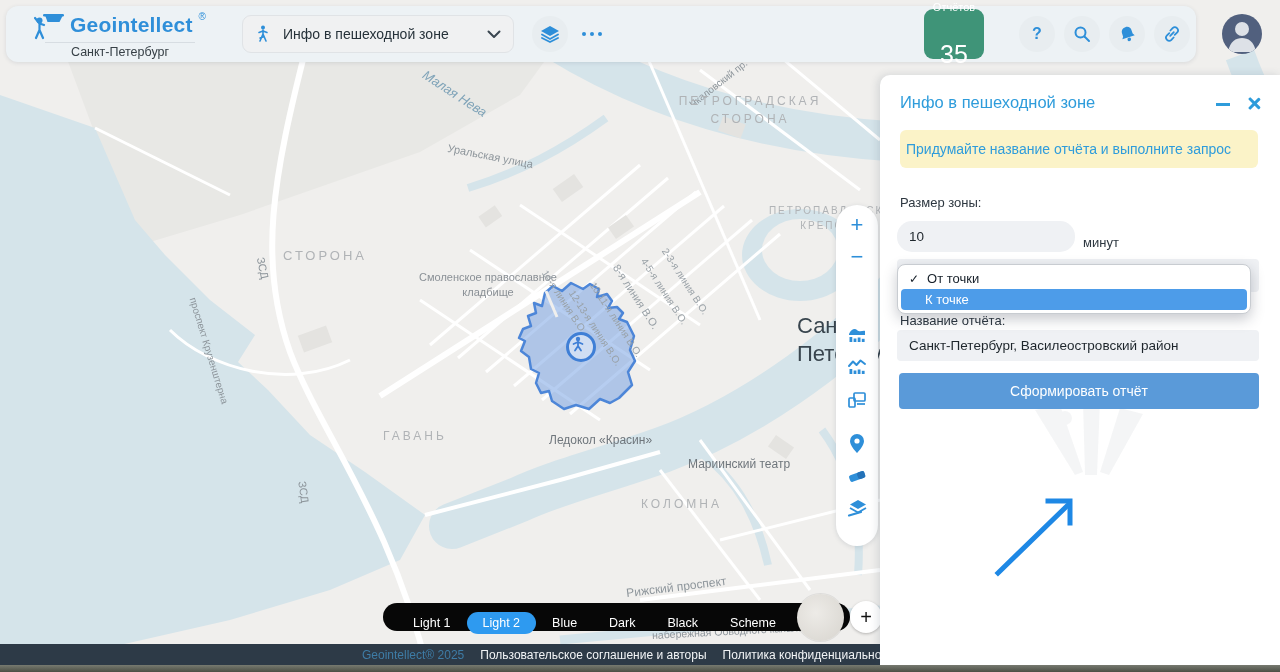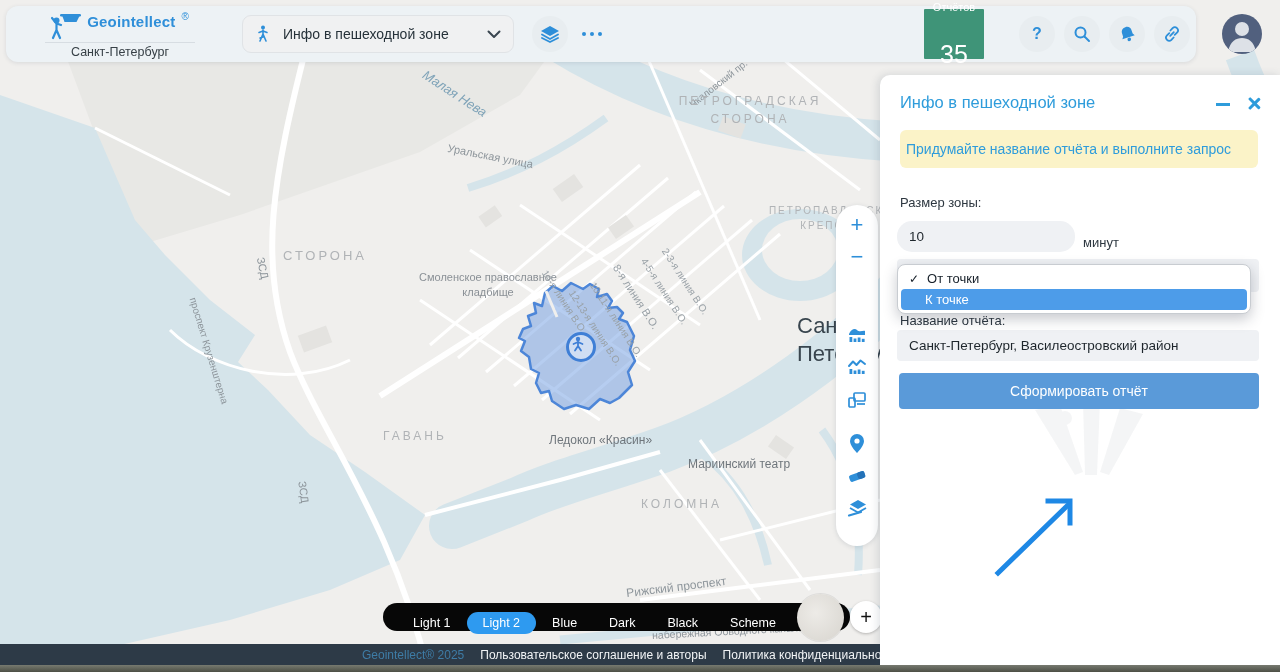--- a/index.html
+++ b/index.html
@@ -19,33 +19,33 @@
 
   
   .zone-marker{position:absolute;left:566px;top:332px;width:30px;height:30px;border-radius:50%;
     border:3px solid #3f7fd6;background:rgba(235,243,253,.55);display:flex;align-items:center;justify-content:center;}
 
   
   .topbar{position:absolute;left:6px;top:6px;width:1190px;height:56px;background:var(--bar-bg,#edf2f5);
     border-radius:12px;box-shadow:0 1px 4px rgba(40,60,80,.12);z-index:10;display:flex;align-items:center;}
   .brand-card{width:228px;display:flex;flex-direction:column;align-items:center;padding-top:4px;}
   .brand-row{display:flex;align-items:flex-start;gap:6px;}
-  .brand-name{color:#2f8fd9;font-size:15px;font-weight:bold;letter-spacing:.2px;}
+  .brand-name{color:#2f8fd9;font-size:21px;font-weight:bold;letter-spacing:.2px;}
   .brand-reg{color:#2f8fd9;font-size:10px;margin-top:-2px;}
   .brand-divider{width:150px;height:1px;background:#d7dde2;margin:2px 0 2px;}
   .brand-city{color:#374046;font-size:12.5px;}
   .tool-select{margin-left:8px;width:272px;height:38px;background:#f0f1f2;border:1px solid #e0e3e6;border-radius:9px;
     display:flex;align-items:center;padding:0 12px;cursor:pointer;}
   .tool-select .lbl{flex:1;margin-left:12px;font-size:14px;color:#26323a;}
   .circle-btn{width:36px;height:36px;border-radius:50%;background:#e8edf0;border:none;display:flex;align-items:center;
     justify-content:center;cursor:pointer;padding:0;}
   .circle-btn.help{color:#2e8fd9;font-size:16px;font-weight:bold;}
   .dots{display:flex;gap:4px;margin-left:14px;cursor:pointer;}
   .dots i{width:4px;height:4px;border-radius:50%;background:#2e8fd9;}
-  .reports-badge{margin-left:322px;width:60px;height:50px;border-radius:1px;background:var(--green,#3f9478);
+  .reports-badge{margin-left:322px;width:60px;height:50px;border-radius:9px;background:var(--green,#3f9478);
     color:#fff;display:flex;flex-direction:column;align-items:center;justify-content:center;cursor:pointer;}
   .reports-badge .t{font-size:11px;line-height:12px;}
   .reports-badge .n{font-size:25px;font-weight:500;line-height:26px;margin-top:28px;}
   .icon-row{display:flex;gap:9px;margin-left:35px;}
   .avatar{position:absolute;left:1222px;top:14px;width:40px;height:40px;border-radius:50%;background:var(--avatar-bg,#51607e);
     overflow:hidden;display:flex;align-items:center;justify-content:center;z-index:11;cursor:pointer;}
 
   
   .side-tools{position:absolute;left:836px;top:205px;width:42px;height:341px;background:#fff;border-radius:21px;
     box-shadow:0 1px 5px rgba(40,60,80,.15);z-index:8;display:flex;flex-direction:column;align-items:center;padding-top:4px;}

